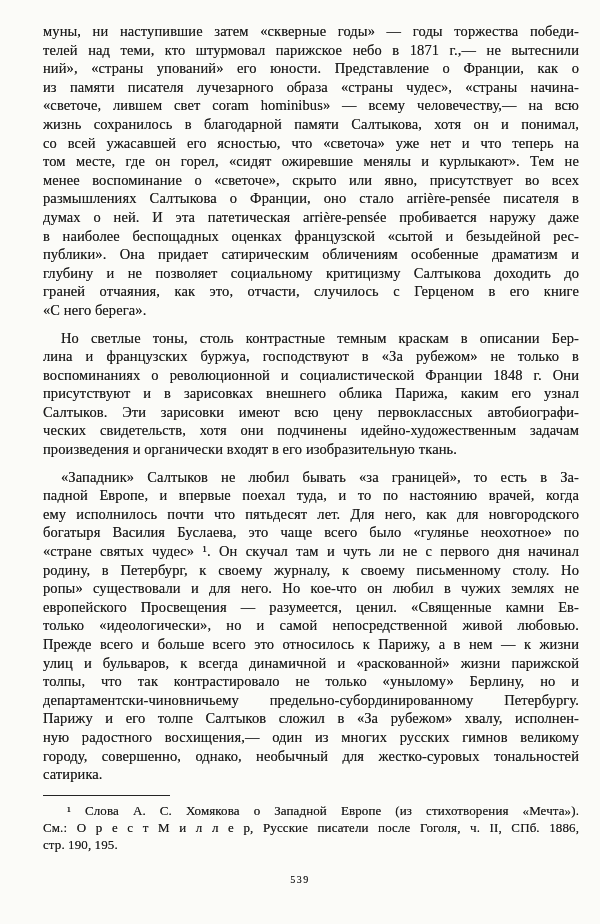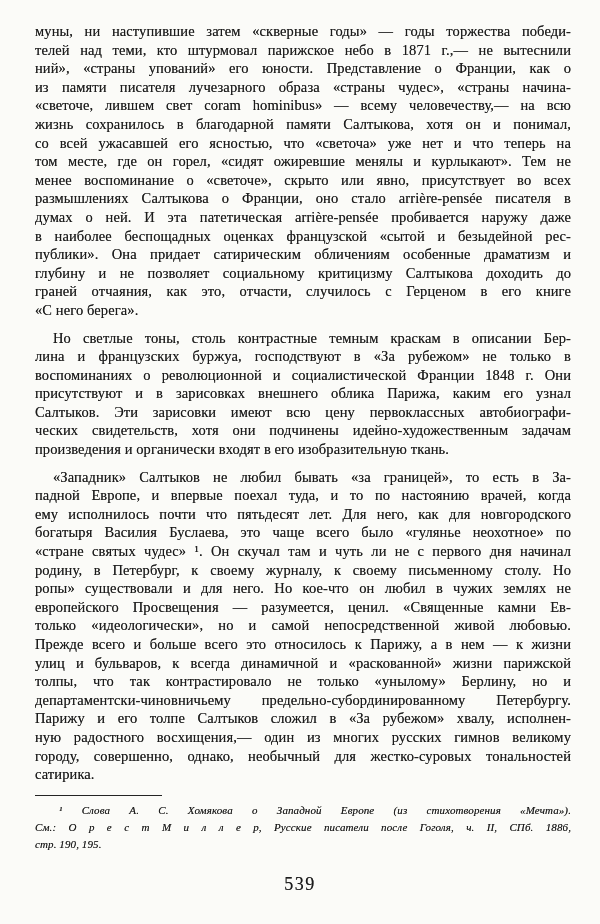--- a/index.html
+++ b/index.html
@@ -6,21 +6,21 @@
   .page {
     position:relative;
     width:600px; height:924px;
     background:#fbfbf8;
     font-family:"Liberation Serif","DejaVu Serif",serif;
     color:#1c1c1c;
     overflow:hidden;
   }
   .textblock {
     position:absolute;
-    left:35px; top:22px;
+    left:43px; top:22px;
     width:536px;
   }
   .line {
     font-size:14.5px;
     line-height:18.6px;
     height:18.6px;
     text-align:justify;
     text-align-last:justify;
     overflow:hidden;
     letter-spacing:0.1px;
@@ -28,32 +28,31 @@
   }
   .line.para-end { text-align-last:left; }
   .line.indent  { text-indent:18px;margin-top:9px; }
   .fnrule {
     width:127px;
     height:0;
     border-top:1.6px solid #242424;
     margin:11px 0 6px 0;
   }
   .footnote .line {
-    font-size:11px;
+    font-size:13px;
     line-height:17px;
     height:17px;
-    font-style:italic;
   }
   .footnote .line.fn-first { text-indent:24px; }
   .pagenum {
     position:absolute;
     top:874px; left:0;
     width:100%;
     text-align:center;
-    font-size:18px;
+    font-size:10px;
     letter-spacing:1.5px;
     text-shadow:0 0 0.4px rgba(20,20,20,0.65);
   }
 </style>
 </head>
 <body>
 
 <div class="page">
   <div class="textblock">
     <div>

